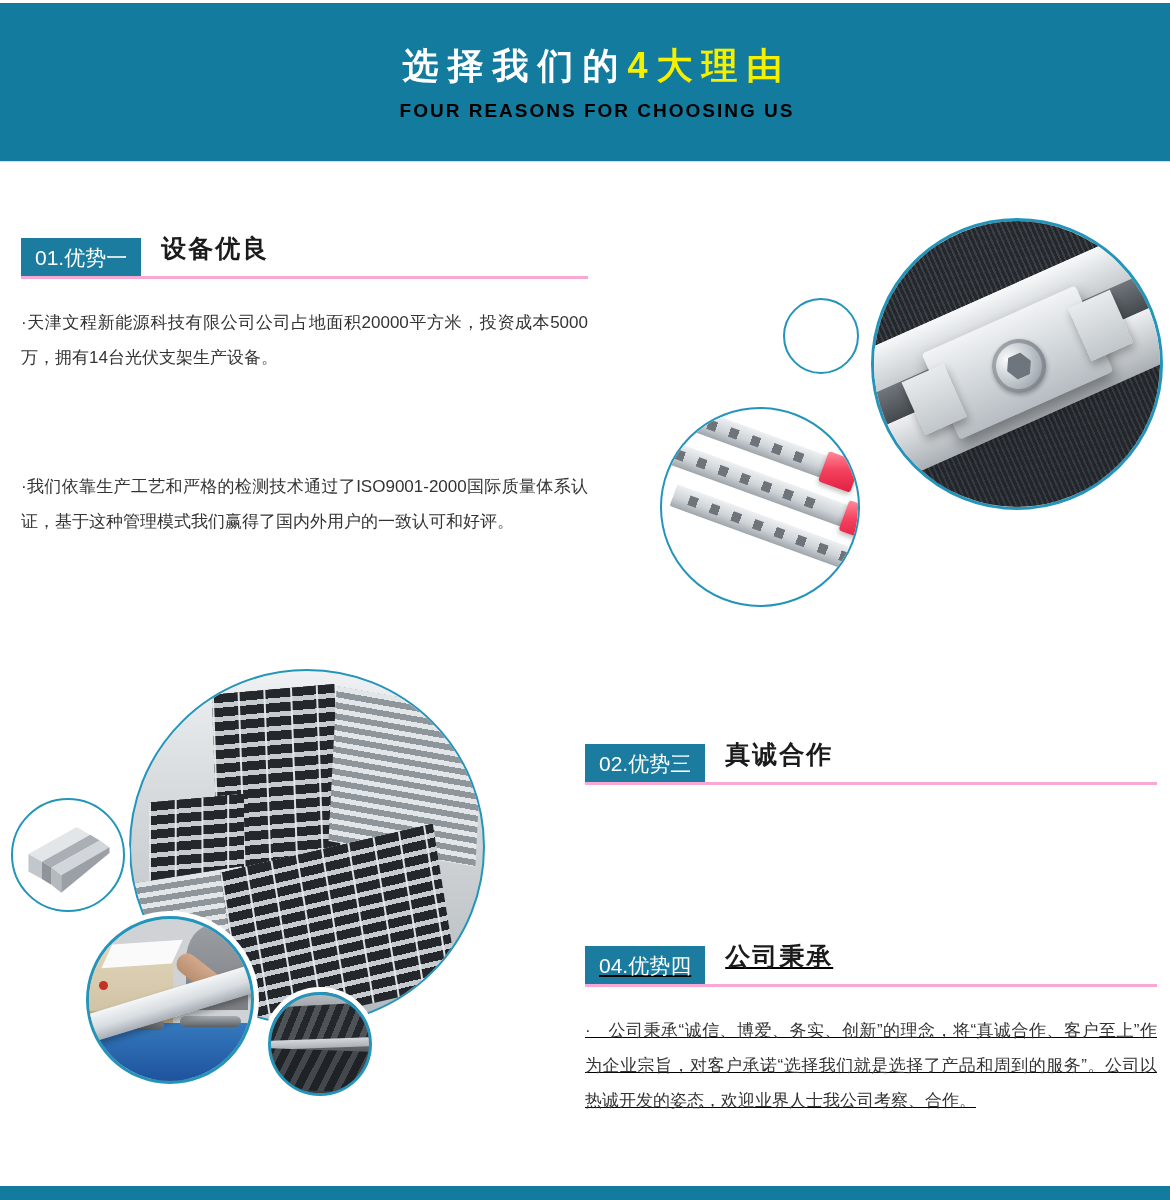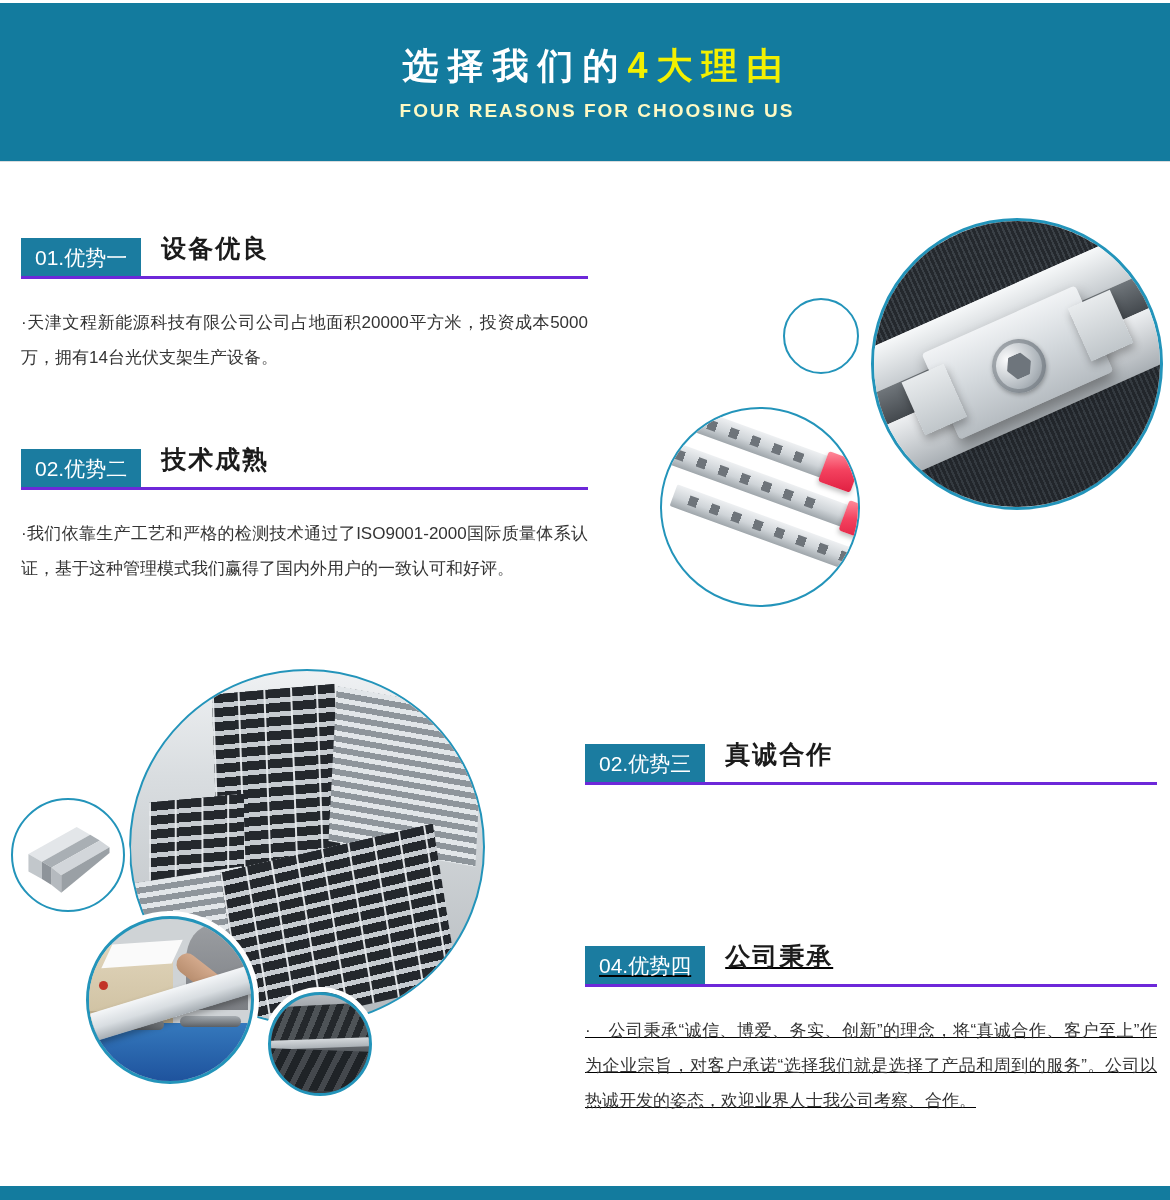--- a/index.html
+++ b/index.html
@@ -4,29 +4,29 @@
 <style>
   * { margin:0; padding:0; box-sizing:border-box; }
   body { font-family:"Liberation Sans","DejaVu Sans",sans-serif; background:#fff; }
   .page { position:relative; width:1170px; height:1200px; background:#fff; overflow:hidden; margin:0 auto; }
 
   
   .band { position:absolute; left:0; top:3px; width:100%; height:159px; background:#137b9e;
           border-bottom:1px solid #d9dcde; display:flex; flex-direction:column; align-items:center; justify-content:center;padding-left:24px; }
   .band h1 { color:#fff; font-size:36px; font-weight:bold; letter-spacing:9px; line-height:1; margin-top:6px; white-space:nowrap; }
   .band h1 .accent { color:#f3f000; }
-  .band .subtitle { color:#fef9c3; font-size:19px; font-weight:bold; letter-spacing:2px; margin-top:16px; }
+  .band .subtitle { color:#000000; font-size:19px; font-weight:bold; letter-spacing:2px; margin-top:16px; }
 
   
   .adv { position:absolute; }
   .adv.s1 { left:21px;  top:232px; width:567px; }
   .adv.s2 { left:21px;  top:443px; width:567px; }
   .adv.s3 { left:585px; top:738px; width:572px; }
   .adv.s4 { left:585px; top:940px; width:572px;text-decoration:underline; }
-  .adv-head { display:flex; align-items:flex-end; border-bottom:3px solid #6d28d9; }
+  .adv-head { display:flex; align-items:flex-end; border-bottom:3px solid #f9a8d4; }
   .badge { display:inline-block; background:#1b7ca0; color:#fff; font-size:21px;
            padding:7px 14px 6px 14px; line-height:1.2; white-space:nowrap; }
   .adv-title { font-size:25px; font-weight:bold; color:#1b1b1b; margin-left:20px; padding-bottom:11px; letter-spacing:2px; white-space:nowrap; }
   .adv-body { margin-top:26px; font-size:17px; color:#333; line-height:35px; text-align:justify; }
 
   
   .circle { position:absolute; border-radius:50%; overflow:hidden; background:#fff; }
   .ring3 { border:3px solid #2394ba; }
   .ring2 { border:2px solid #2394ba; }
   .whitegap { box-shadow:0 0 0 5px #fff; }
@@ -122,24 +122,20 @@
 
   <section class="adv s1">
     <div class="adv-head">
       <span class="badge">01.优势一</span>
       <span class="adv-title">设备优良</span>
     </div>
     <p class="adv-body">·天津文程新能源科技有限公司公司占地面积20000平方米，投资成本5000万，拥有14台光伏支架生产设备。</p>
   </section>
 
   <section class="adv s2">
-    <div class="adv-head">
-      <span class="badge">02.优势二</span>
-      <span class="adv-title">技术成熟</span>
-    </div>
     <p class="adv-body">·我们依靠生产工艺和严格的检测技术通过了ISO9001-2000国际质量体系认证，基于这种管理模式我们赢得了国内外用户的一致认可和好评。</p>
   </section>
 
   <section class="adv s3">
     <div class="adv-head">
       <span class="badge">02.优势三</span>
       <span class="adv-title">真诚合作</span>
     </div>
   </section>
 

